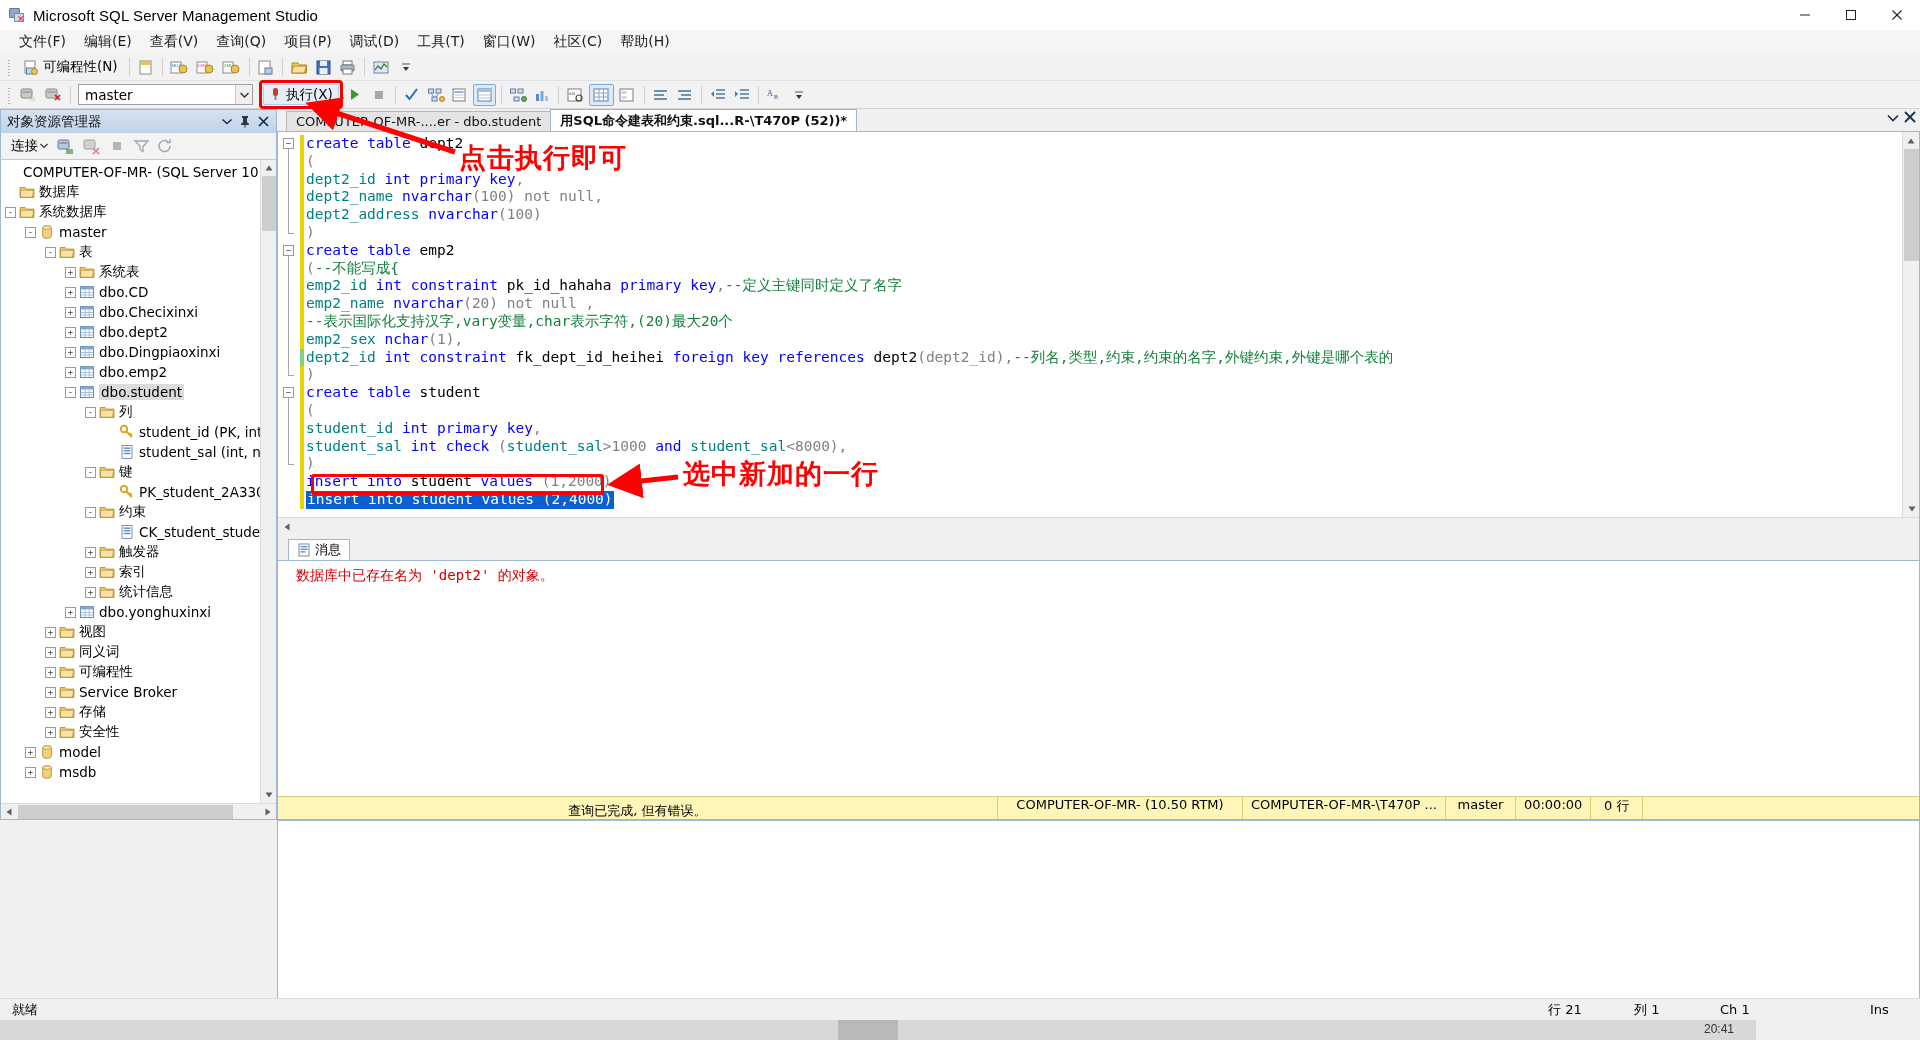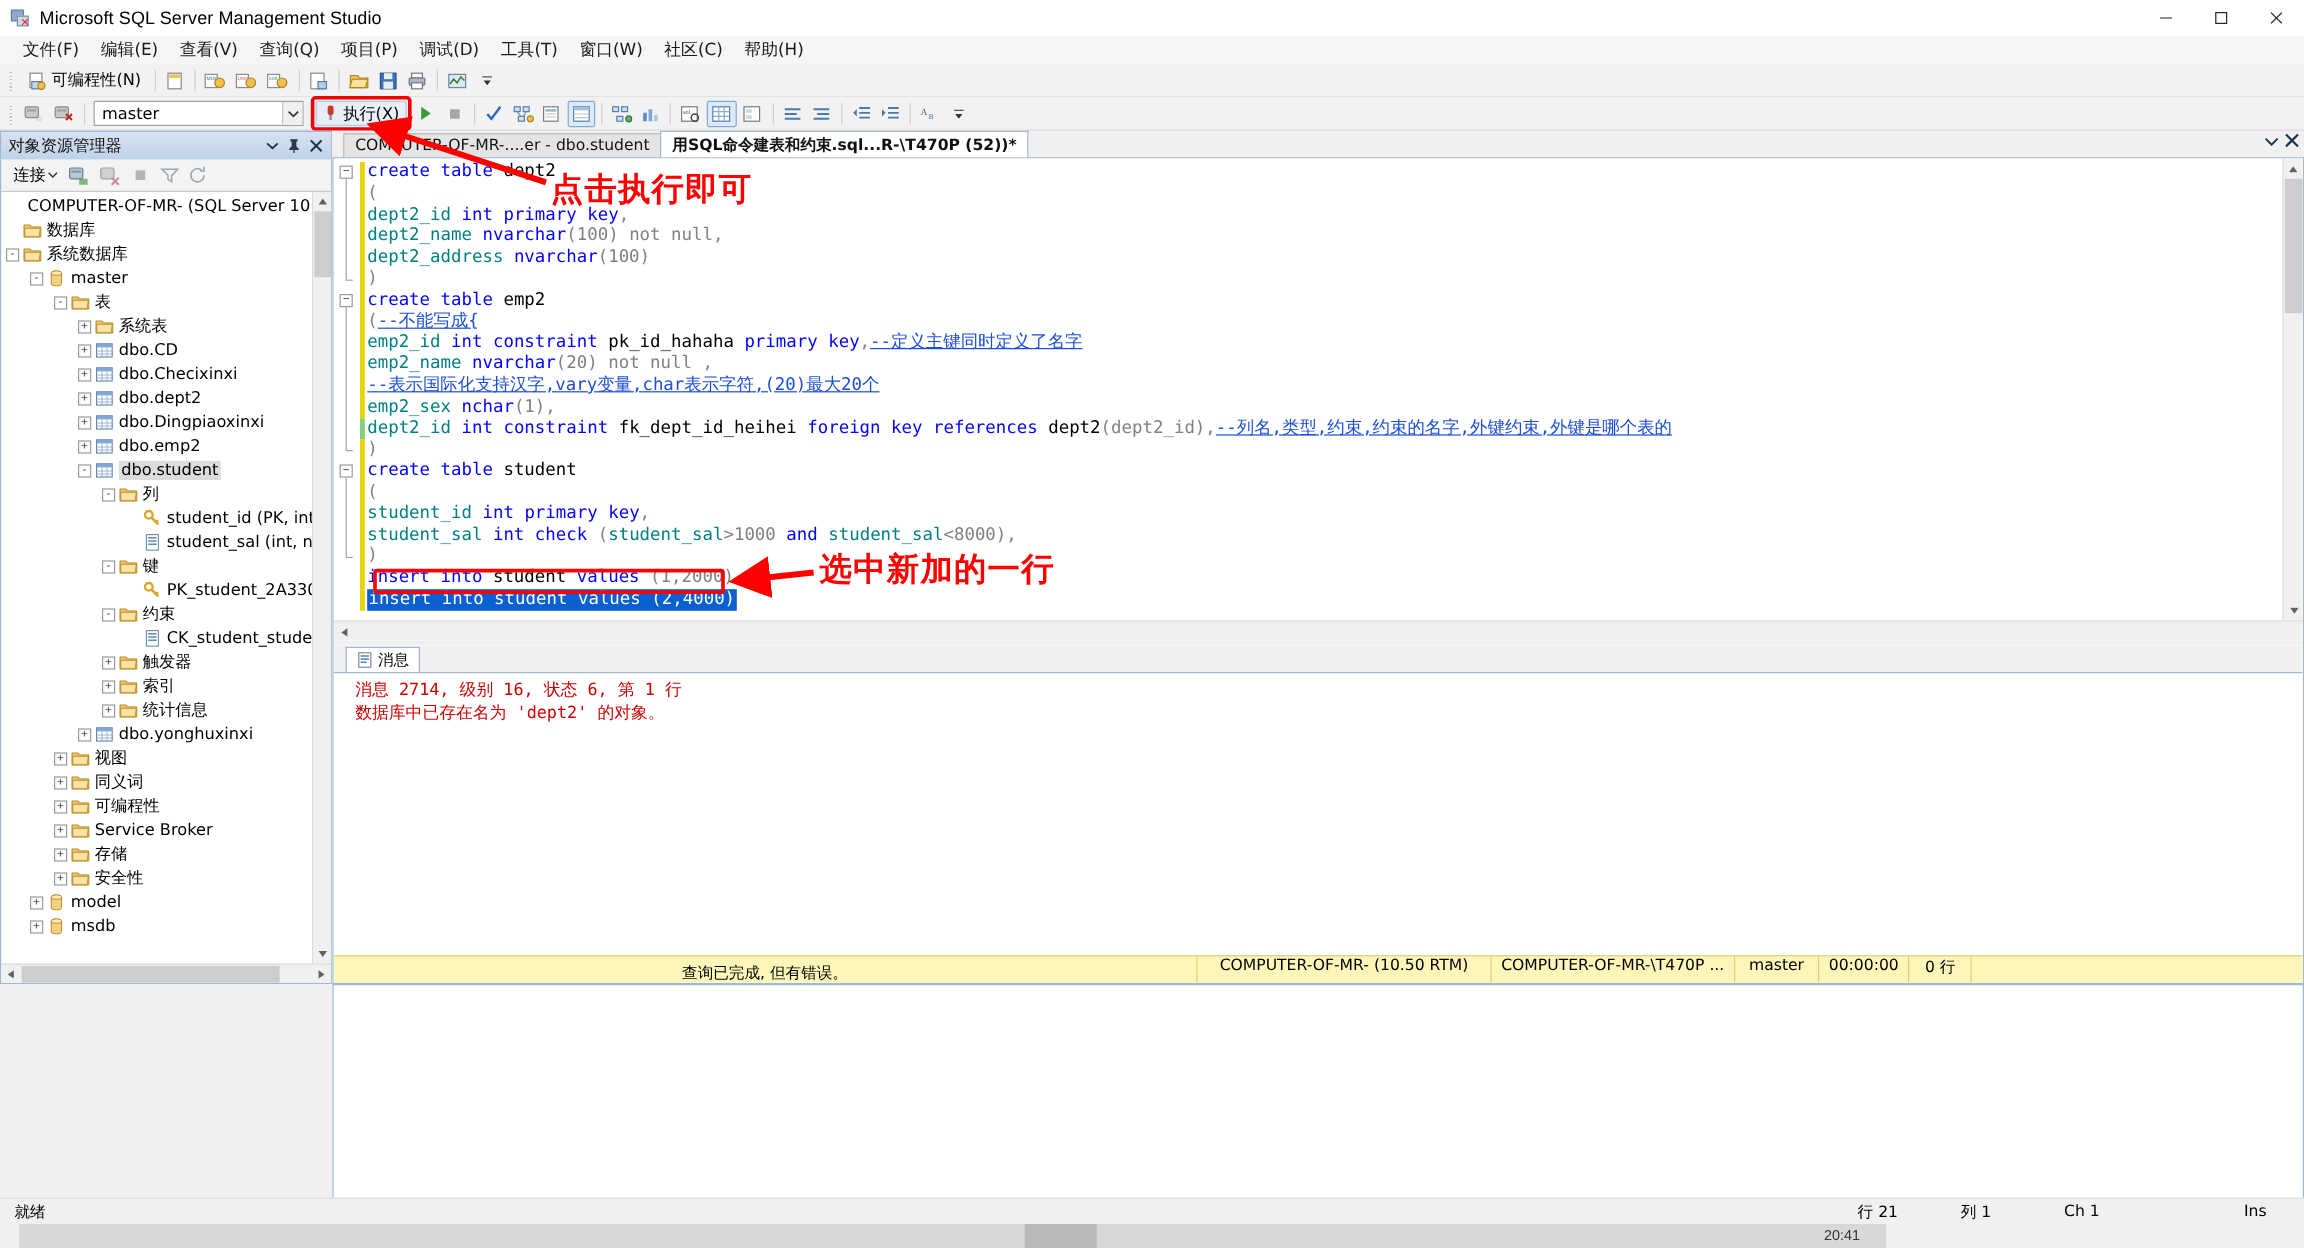--- a/index.html
+++ b/index.html
@@ -192,21 +192,21 @@
   .change-bar { position: absolute; left: 22px; top: 0; width: 4px; bottom: 0; }
   .code-lines {
     position: absolute; left: 28px; top: 3px; right: 0;
     font-family: "DejaVu Sans Mono", monospace; font-size: 14.5px; line-height: 17.8px;
     white-space: pre;
   }
   .cl { height: 17.8px; white-space: pre; }
   .k { color: #0000ff; }        
   .t { color: #008080; }        
   .p { color: #808080; }        
-  .c { color: #1d4ed8; text-decoration: underline; }        
+  .c { color: #15803d; }        
   .n { color: #000000; }        
   .sel-line { background: #0a5fd1; color: #fff; display: inline-block; padding: 0 1px; }
   .sel-line .k, .sel-line .t, .sel-line .p, .sel-line .n { color: #fff; }
 
   .fold-marker {
     position: absolute; width: 11px; height: 11px; border: 1px solid #9a9a9a;
     background: #fff; display: flex; align-items: center; justify-content: center;
     font-size: 9px; line-height: 9px; color: #444; font-family: "DejaVu Sans Mono", monospace;
   }
   .fold-line { position: absolute; width: 1px; background: #a6a6a6; left: 10px; }
@@ -265,23 +265,22 @@
   
   .statusbar {
     position: absolute; left: 0; bottom: 20px; width: 1920px; height: 22px;
     background: #f0f0f0; border-top: 1px solid #dcdcdc;
     display: flex; align-items: center; font-size: 13px;
     font-family: "DejaVu Sans", sans-serif;
   }
   .statusbar .st { padding: 0 12px; }
   .statusbar .grow { flex: 1; }
   .taskbar {
-    position: absolute; left: 0; bottom: 0; width: 1556px; height: 20px;
+    position: absolute; left: 0; bottom: 0; width: 1756px; height: 20px;
     background: #d8d8d8;
-    margin-left: 16px;
   }
   .taskbar .tb-block { position: absolute; left: 838px; top: 0; width: 60px; height: 20px;
     background: #b9b9b9; }
   .taskbar .clock { position: absolute; right: 22px; top: 2px; font-size: 12px; color: #333; }
 
   
   .anno { position: absolute; color: #ff0000; font-weight: bold;
     font-family: "DejaVu Sans", sans-serif; pointer-events: none; }
   .anno-text1 { left: 459px; top: 140px; font-size: 27px; letter-spacing: 1px; }
   .anno-text2 { left: 683px; top: 456px; font-size: 27px; letter-spacing: 1px; }
@@ -1030,21 +1029,20 @@
             <svg width="14" height="14" viewBox="0 0 14 14">
               <rect x="2" y="1" width="10" height="12" fill="#fff" stroke="#7a8a9a"></rect>
               <rect x="3.5" y="3" width="7" height="1.3" fill="#5a8ac0"></rect>
               <rect x="3.5" y="5.6" width="7" height="1.3" fill="#5a8ac0"></rect>
               <rect x="3.5" y="8.2" width="5" height="1.3" fill="#5a8ac0"></rect>
             </svg>
             <span>消息</span>
           </div>
         </div>
         <div class="msg-body" id="msg-body">
-            <div class="mline">消息 2714, 级别 16, 状态 6, 第 1 行</div>
             <div class="mline">数据库中已存在名为 'dept2' 的对象。</div>
           </div>
         <div class="qstatus">
           <div class="cell" style="min-width:720px;">
             <svg width="15" height="14" viewBox="0 0 15 14">
               <path d="M7.5 1 l6.3 11.5 h-12.6 z" fill="#f6d24a" stroke="#b08820" stroke-width="0.9"></path>
               <rect x="6.9" y="5" width="1.3" height="4" fill="#3a2a00"></rect>
               <rect x="6.9" y="10" width="1.3" height="1.3" fill="#3a2a00"></rect>
             </svg>
             <span>查询已完成, 但有错误。</span>

